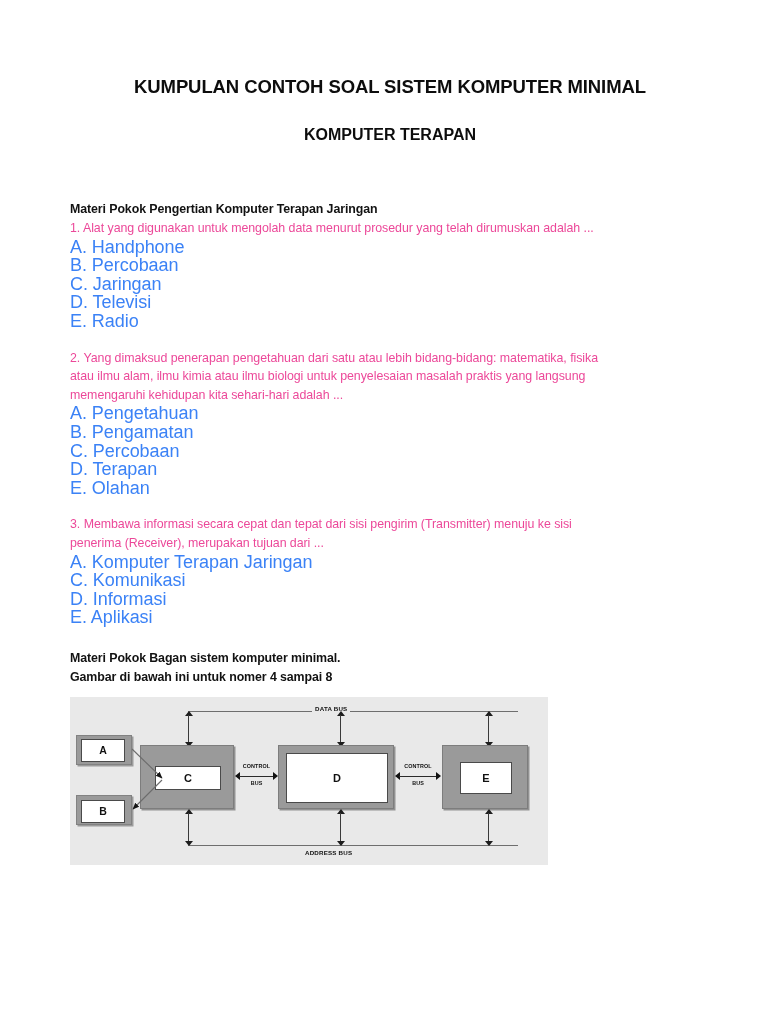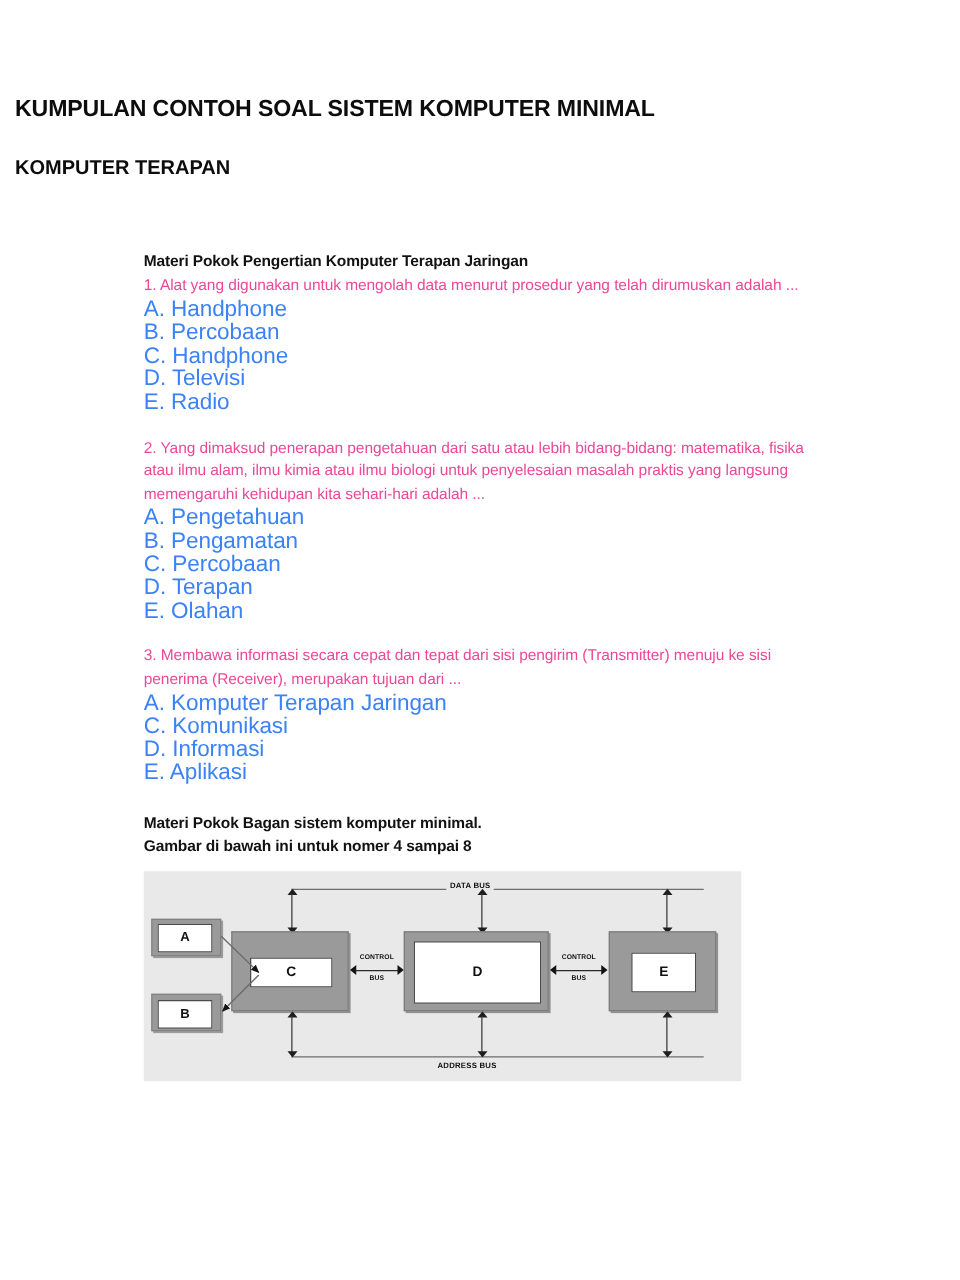--- a/index.html
+++ b/index.html
@@ -13,37 +13,37 @@
     overflow: hidden;
   }
   .page {
     position: relative;
     width: 768px;
     height: 1024px;
     padding: 0;
   }
   .titles {
     padding-top: 76px;
-    text-align: left;
+    text-align: center;
     margin-left: 12px;
   }
   .title-main {
     font-size: 18.5px;
     font-weight: bold;
     letter-spacing: -0.1px;
     color: #0d0d0d;
   }
   .title-sub {
     font-size: 16px;
     font-weight: bold;
     margin-top: 28px;
     color: #0d0d0d;
   }
   .body-col {
-    margin-left: 115px;
+    margin-left: 70px;
     margin-right: 100px;
     margin-top: 56px;
   }
   .sec-head {
     font-size: 12.4px;
     font-weight: bold;
     color: #121212;
     line-height: 19px;
     letter-spacing: -0.1px;
   }
@@ -193,21 +193,21 @@
   </div>
 
   <div class="body-col">
 
     <div class="sec-head">Materi Pokok Pengertian Komputer Terapan Jaringan</div>
 
     <div class="qblock">
       <div class="q-stem">1.  Alat yang digunakan untuk mengolah data menurut prosedur yang telah dirumuskan adalah ...</div>
       <div class="opt">A. Handphone</div>
       <div class="opt">B. Percobaan</div>
-      <div class="opt">C. Handphone</div>
+      <div class="opt">C. Jaringan</div>
       <div class="opt">D. Televisi</div>
       <div class="opt">E. Radio</div>
     </div>
 
     <div class="gap"></div>
 
     <div class="qblock">
       <div class="q-stem">2. Yang dimaksud penerapan pengetahuan dari satu atau lebih bidang-bidang: matematika, fisika</div>
       <div class="q-stem">atau ilmu alam, ilmu kimia atau ilmu biologi untuk penyelesaian masalah praktis yang langsung</div>
       <div class="q-stem">memengaruhi kehidupan kita sehari-hari adalah ...</div>

